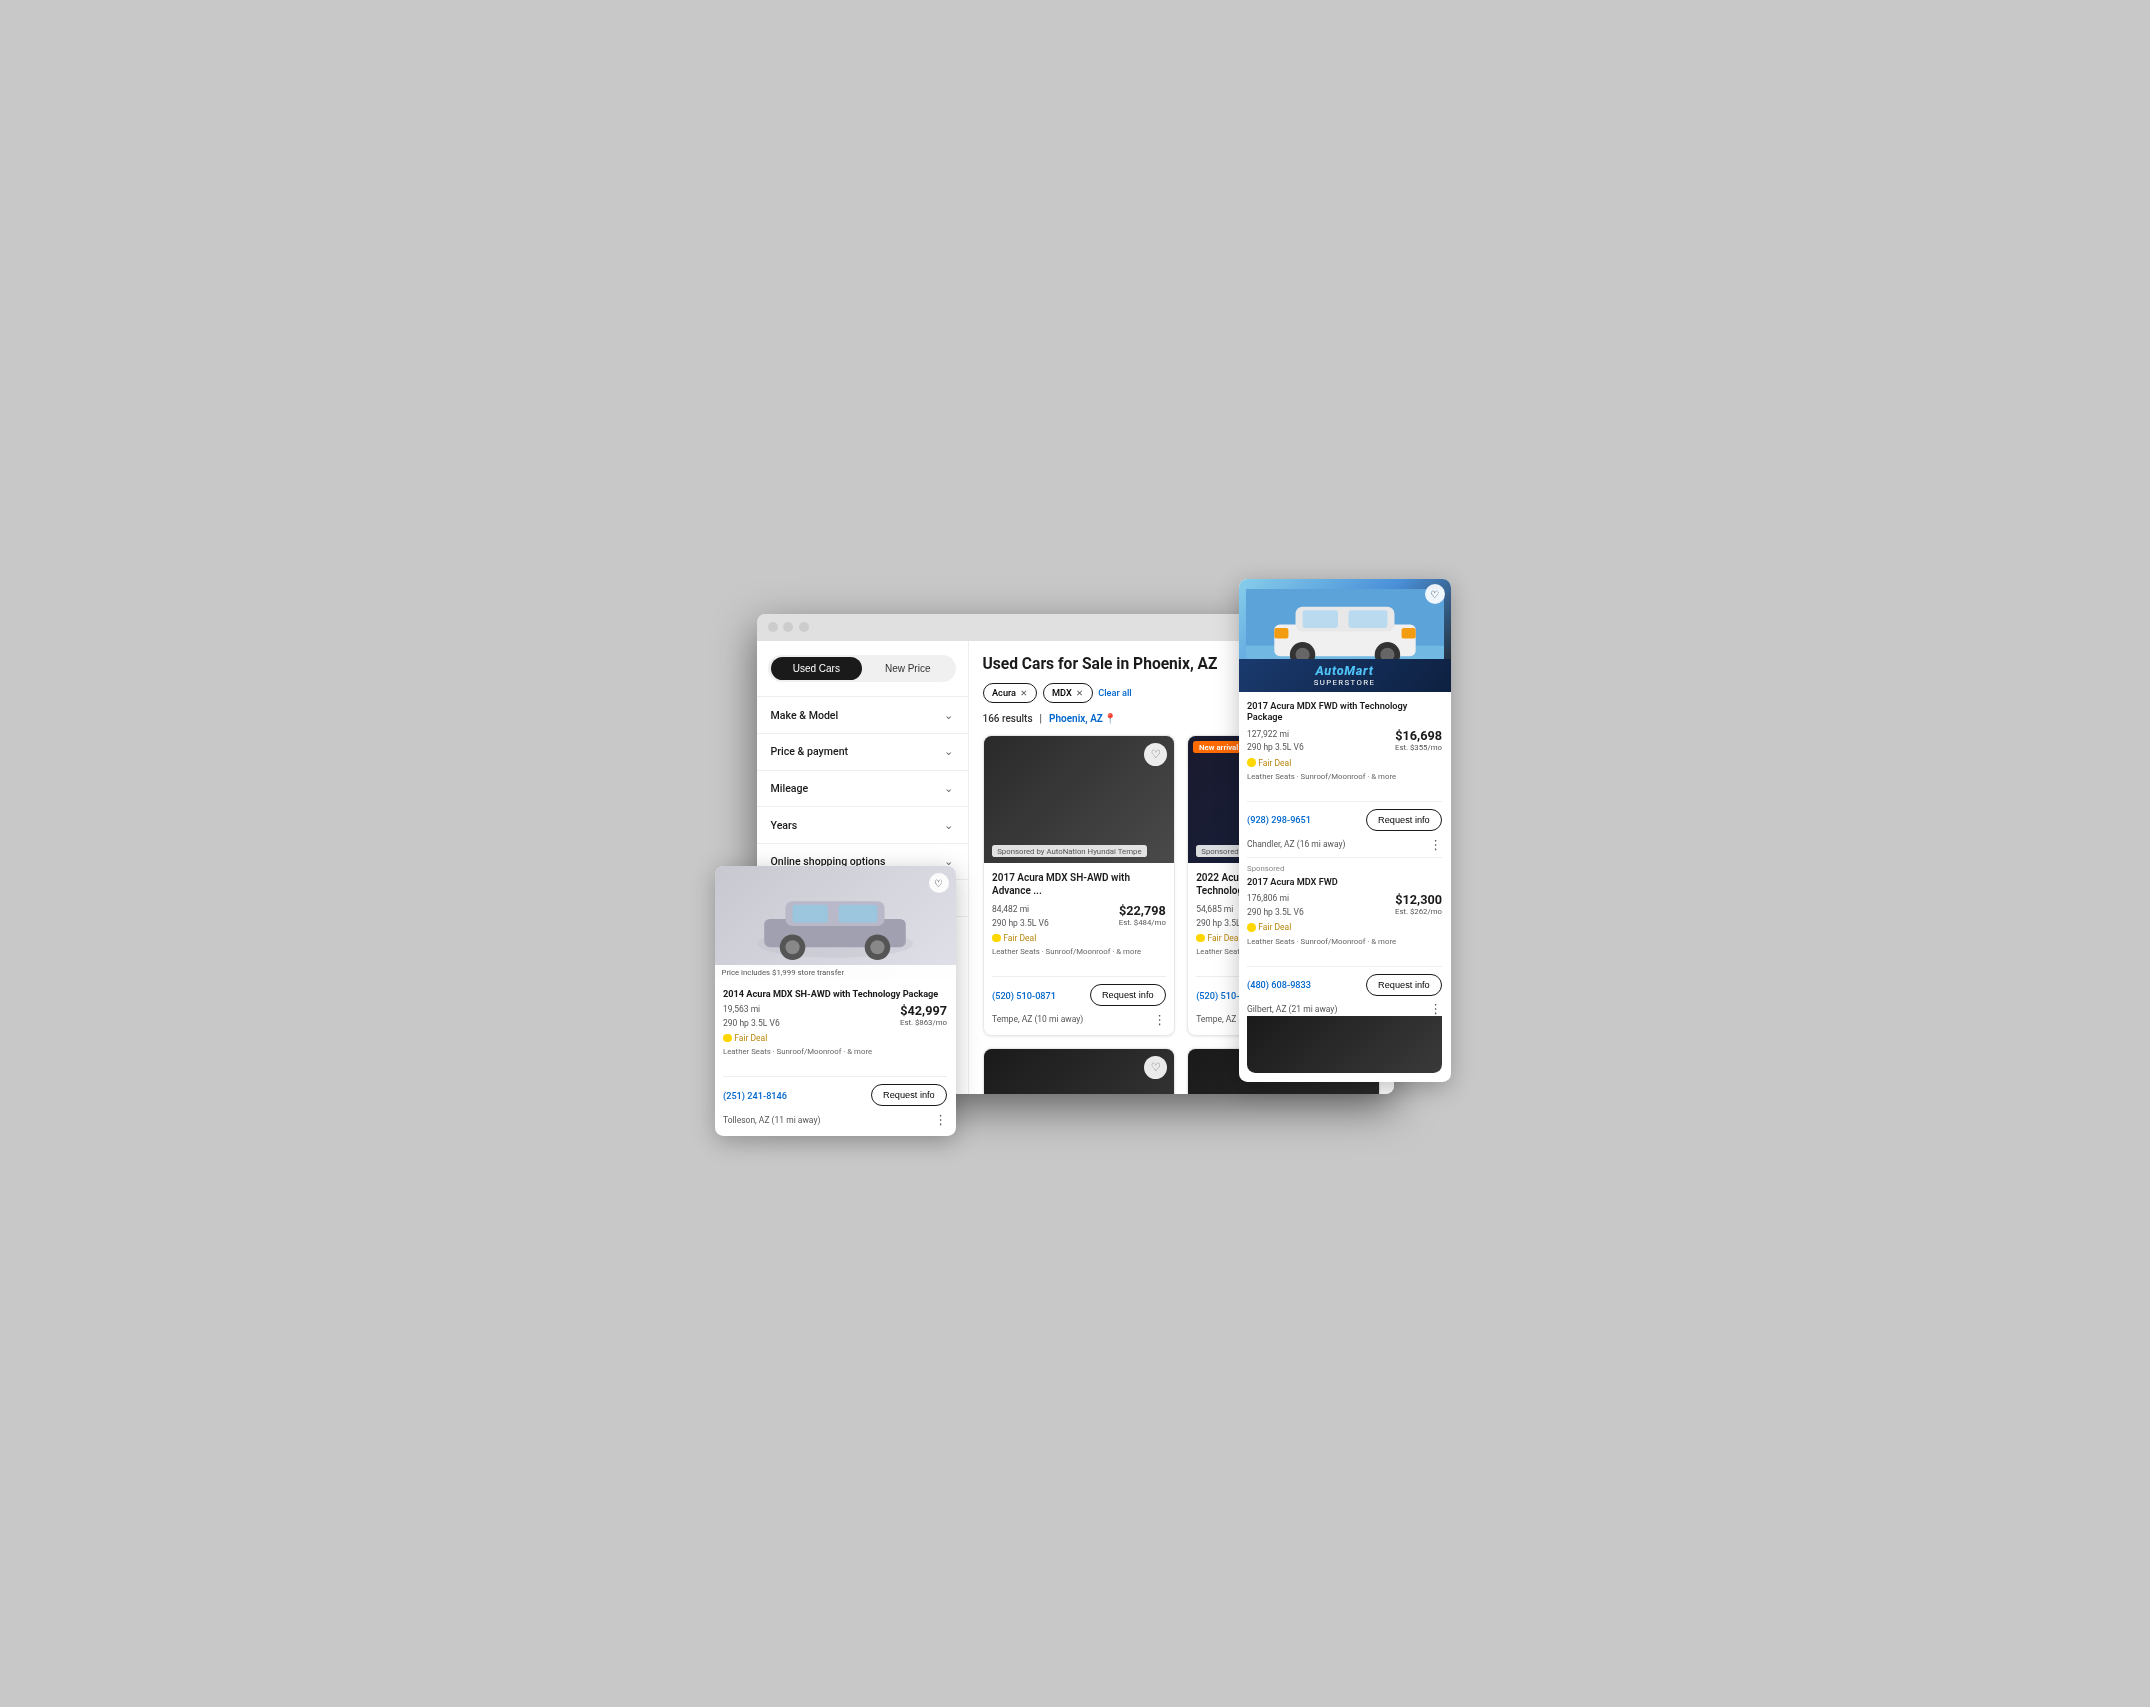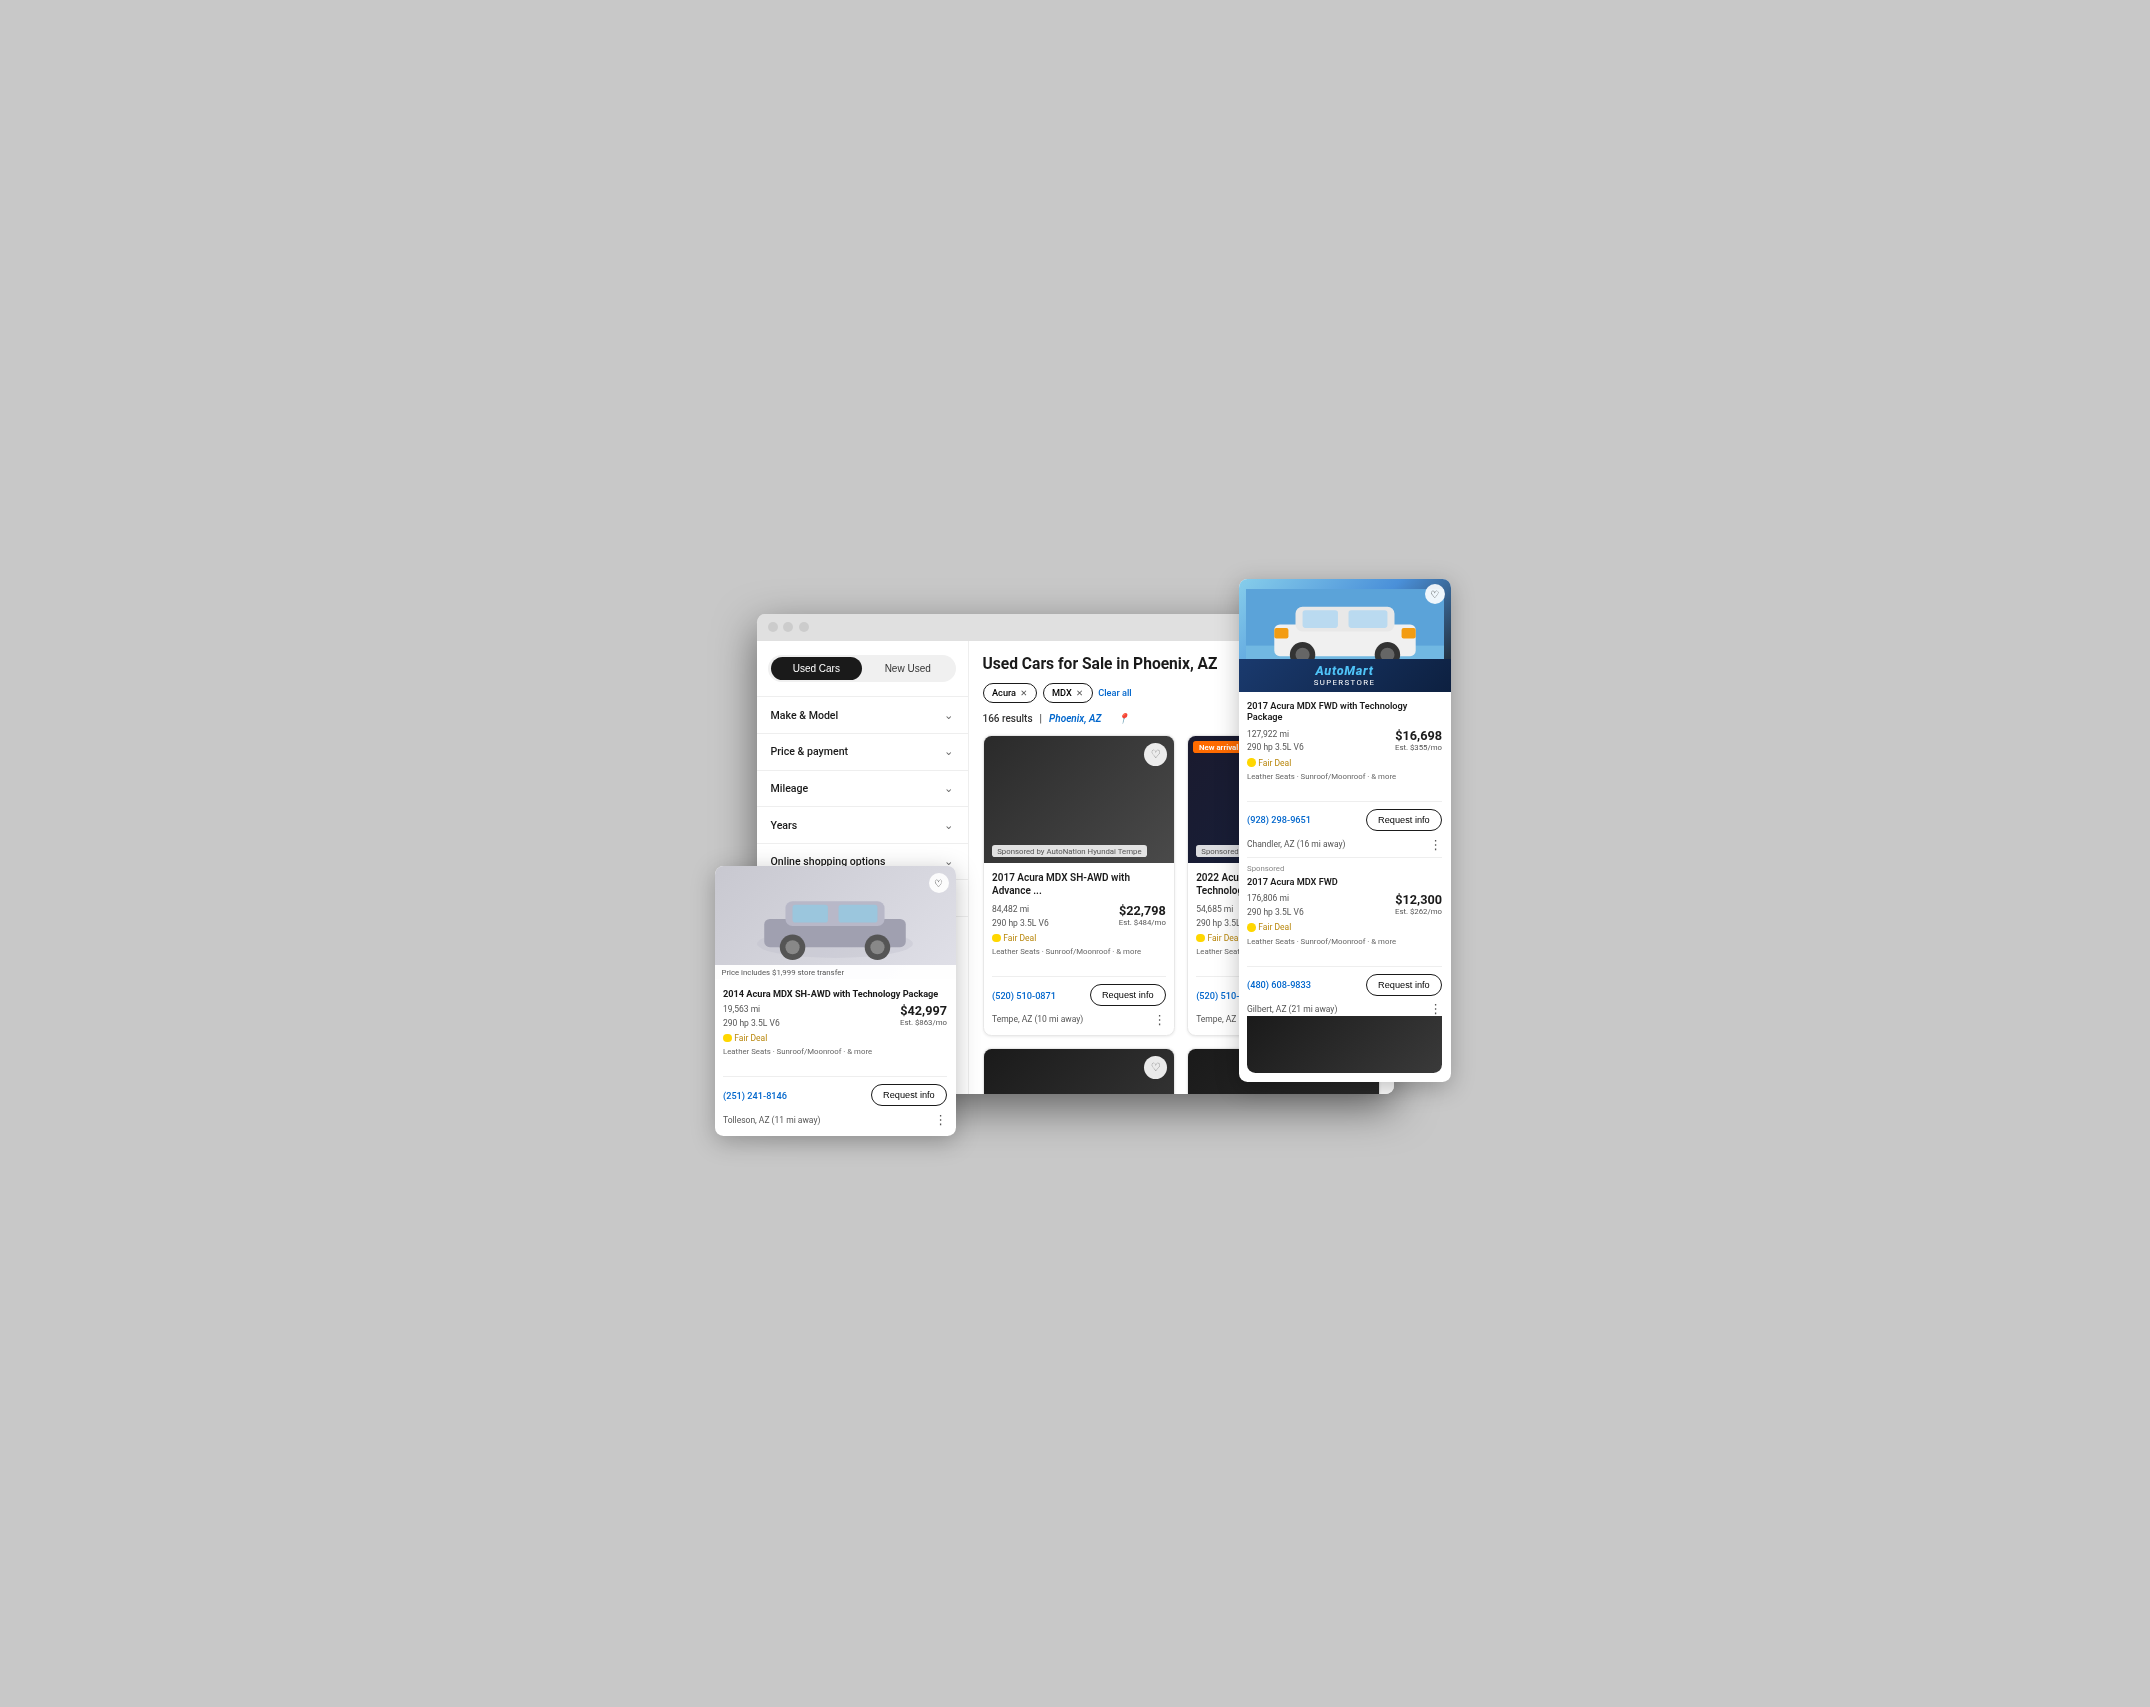--- a/index.html
+++ b/index.html
@@ -165,22 +165,21 @@
     .results-count {
       font-weight: 500;
     }
 
     .location-link {
       color: #0066cc;
       font-weight: 600;
       cursor: pointer;
       display: flex;
       align-items: flex-start;
-      gap: 16px;
-      font-style: italic;
+      gap: 1px;
     }
 
     .location-pin {
       font-size: 10px;
     }
 
     
     .car-grid {
       display: grid;
       grid-template-columns: 1fr 1fr;
@@ -510,21 +509,21 @@
     <div class="traffic-light"></div>
     <div class="traffic-light"></div>
   </div>
 
   <div class="browser-content">
 
     <div class="sidebar">
 
       <div class="car-type-toggle">
         <button class="toggle-btn active">Used Cars</button>
-        <button class="toggle-btn inactive">New Used</button>
+        <button class="toggle-btn inactive">New Price</button>
       </div>
 
       <div class="filter-section">
         <span class="filter-label">Make &amp; Model</span>
         <span class="chevron-icon">⌄</span>
       </div>
       <div class="filter-section">
         <span class="filter-label">Price &amp; payment</span>
         <span class="chevron-icon">⌄</span>
       </div>

